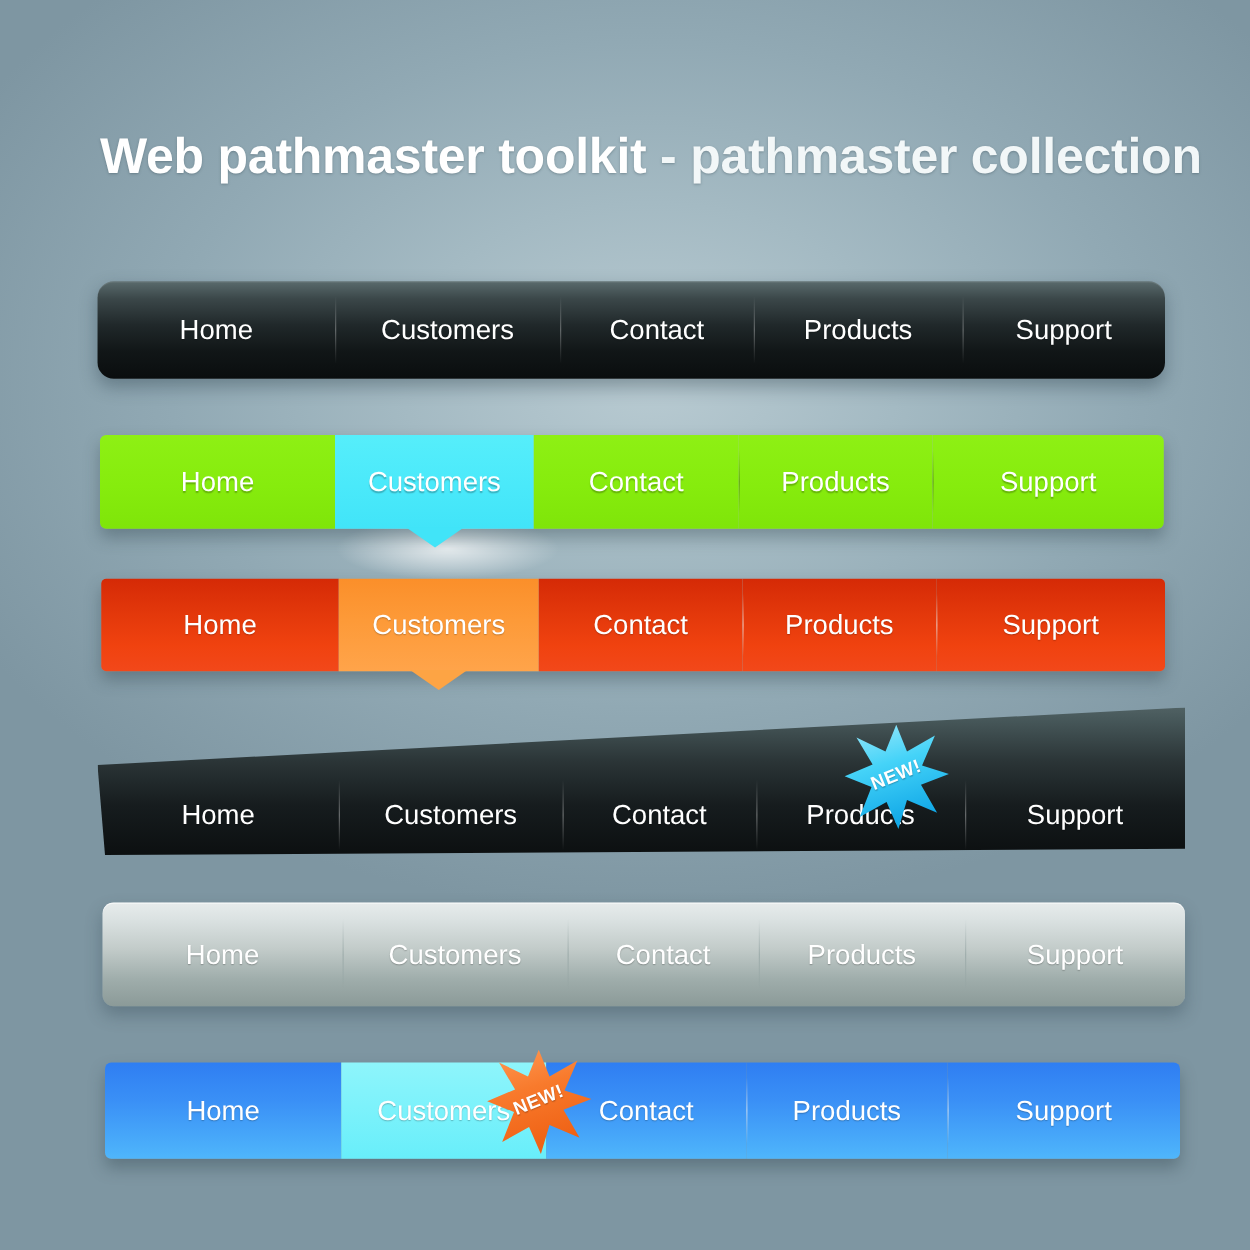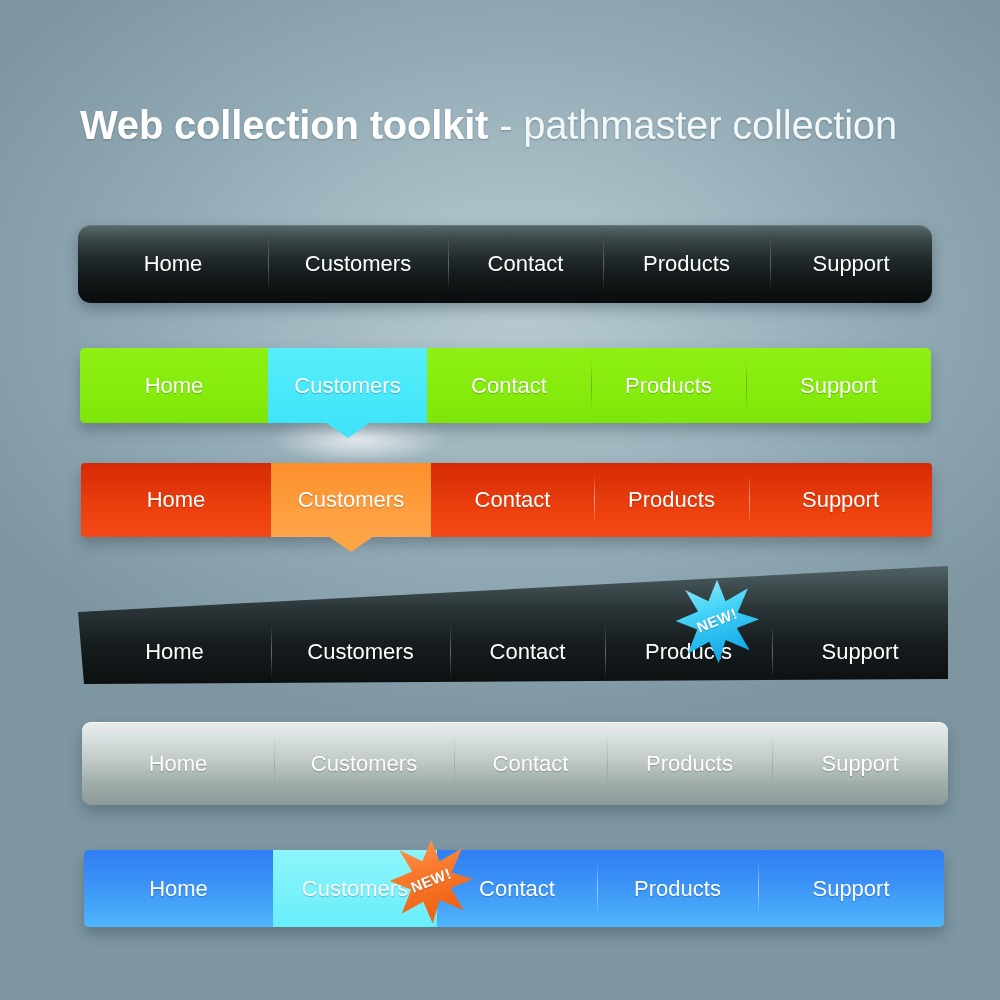--- a/index.html
+++ b/index.html
@@ -14,21 +14,21 @@
       radial-gradient(ellipse 620px 430px at 52% 30%, #b9cbd2 0%, #a4bac3 32%, #91a9b4 62%, #7e96a2 100%);
   }
   
   .title{
     position:absolute;left:80px;top:103px;
     font-size:40px;line-height:1.1;color:#ffffff;
     letter-spacing:-0.2px;white-space:nowrap;
     text-shadow:0 1px 2px rgba(40,60,70,.35);
   }
   .title .b{font-weight:bold;}
-  .title .n{font-weight:400;color:#f2f7f8;}
+  .title .n{font-weight:700;color:#f2f7f8;}
 
   
   .bar{
     position:absolute;display:flex;align-items:stretch;
     box-sizing:border-box;
   }
   .tab{
     position:relative;display:flex;align-items:center;justify-content:center;
     color:#ffffff;font-size:22px;font-weight:400;
     box-sizing:border-box;white-space:nowrap;
@@ -132,21 +132,21 @@
   }
   #burst-blue{left:674px;top:578px;}
   #burst-orange{left:388px;top:838px;}
 </style>
 </head>
 <body>
 
 <div id="stage">
 
   <div class="title">
-    <span class="b">Web collection toolkit</span><span class="n"> - pathmaster collection</span>
+    <span class="b">Web pathmaster toolkit</span><span class="n"> - pathmaster collection</span>
   </div>
 
   <div class="bar" id="bar1">
     <div class="tab" style="width:190px">
         <span>Home</span>
       </div>
     <div class="tab" style="width:180px">
         <span class="vline"></span>
         <span>Customers</span>
       </div>

